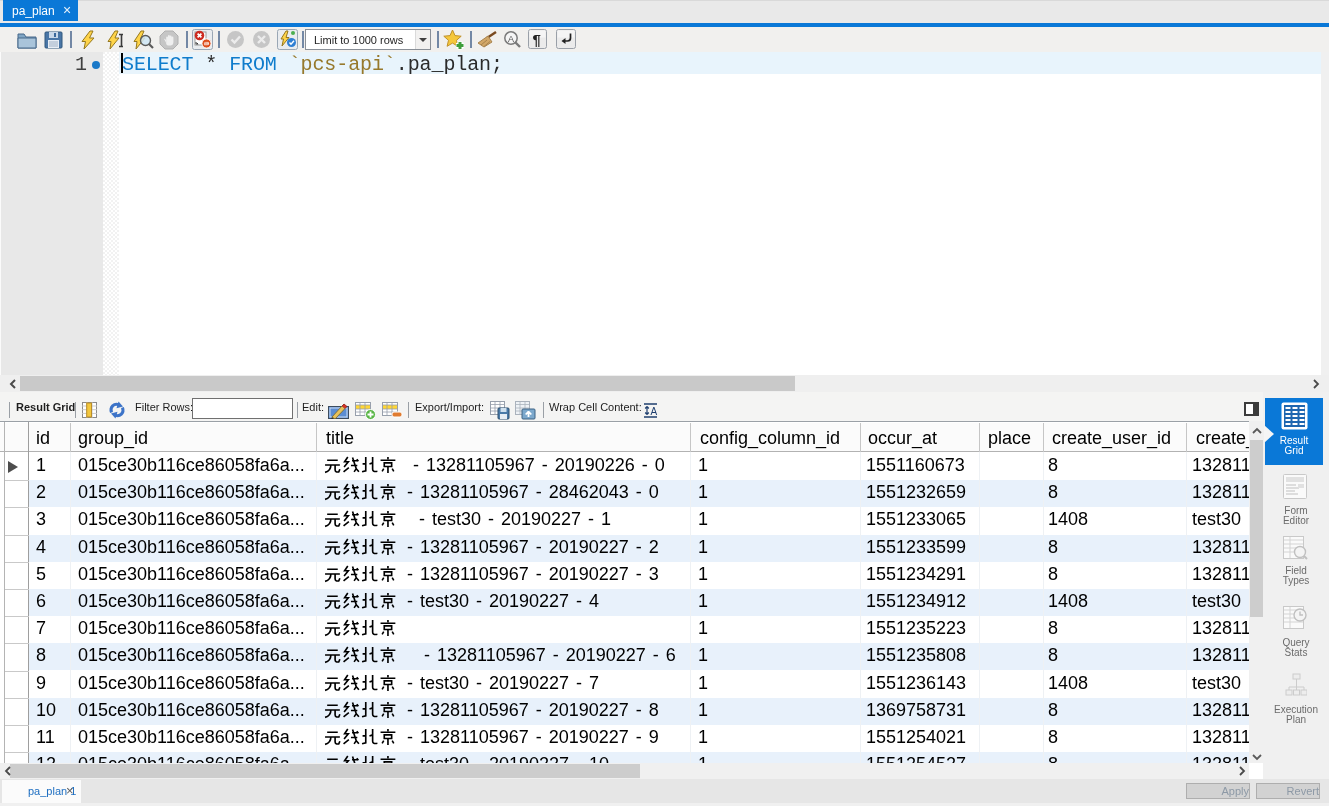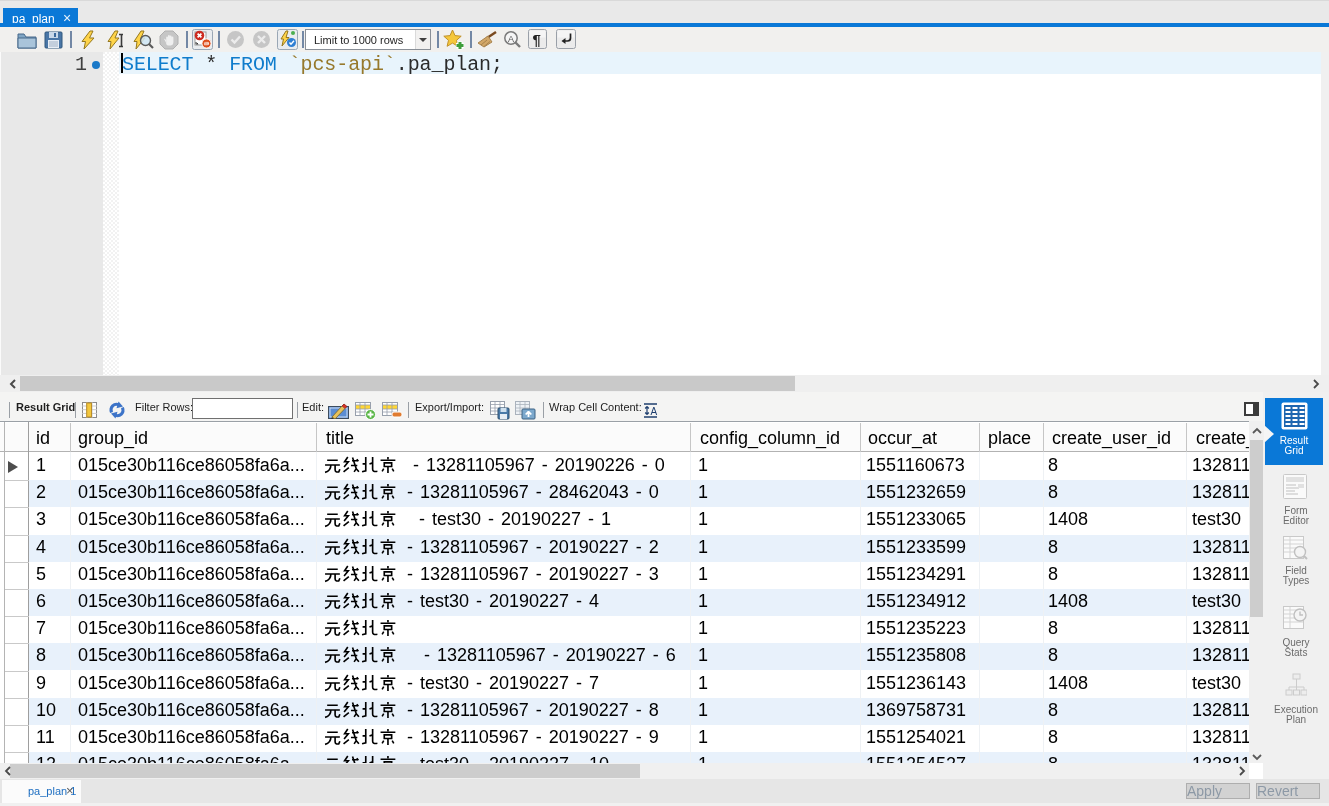--- a/index.html
+++ b/index.html
@@ -2,21 +2,21 @@
 <html><head>
 <meta charset="utf-8">
 <style>
 * { margin:0; padding:0; box-sizing:border-box; }
 html,body { width:1329px; height:806px; overflow:hidden; }
 body { font-family:"Liberation Sans", sans-serif; position:relative; background:#fff; }
 .abs { position:absolute; }
 
 
 #tabbar { left:0; top:0; width:1329px; height:23px; background:#e9e9e9; border-top:1px solid #d9d9d9; }
-#tab1 { left:3px; top:8px; width:75px; height:21px; background:#0a78d7; color:#fff; font-size:12px; }
+#tab1 { left:3px; top:0; width:75px; height:21px; background:#0a78d7; color:#fff; font-size:12px; }
 #tab1 span.t { position:absolute; left:9px; top:4px; }
 #tab1 span.x { position:absolute; left:60px; top:2px; font-size:14px; color:#e8f2fb; }
 #blueline { left:0; top:23px; width:1329px; height:4px; background:#0a78d7; }
 
 
 #toolbar { left:0; top:27px; width:1329px; height:25px; background:#f1f0ee; }
 .tsep { position:absolute; width:2px; height:17px; background:#7388a5; top:31px; }
 #limitbox { left:305px; top:29px; width:126px; height:21px; background:#fff; border:1px solid #898f97; font-size:11px; color:#1e1e1e; }
 #limitbox .lbl { position:absolute; left:8px; top:4px; }
 #limitbox .arr { position:absolute; right:0px; top:0px; width:15px; height:19px; background:#f2f1f0; border-left:1px solid #dadada; }
@@ -74,21 +74,21 @@
 .sb-lab { position:absolute; width:66px; text-align:center; font-size:10px; color:#6b6b6b; line-height:10px; }
 #paneltoggle { position:absolute; left:1244px; top:402px; width:15px; height:14px; border:2px solid #3c3c3c; background:#fff; }
 #paneltoggle i { position:absolute; right:0; top:0; width:4px; height:10px; background:#3c3c3c; }
 
 
 #bbar { left:0; top:779px; width:1329px; height:24px; background:#e6e6e6; }
 #btab { position:absolute; left:2px; top:1px; width:79px; height:23px; background:#fbfbfb; font-size:11px; }
 #btab .t { position:absolute; left:26px; top:5px; color:#1d6ec1; }
 #btab .x { position:absolute; left:64px; top:3px; color:#5a5a5a; font-size:13px; }
 #bfoot { left:0; top:803px; width:1329px; height:3px; background:#f0f0f0; }
-.btn { position:absolute; top:783px; width:64px; height:16px; background:#d2d2d2; border:1px solid #aeaeae; color:#8d99a6; font-size:14px; text-align:left; line-height:14px; }
+.btn { position:absolute; top:783px; width:64px; height:16px; background:#d2d2d2; border:1px solid #aeaeae; color:#8d99a6; font-size:11px; text-align:right; line-height:14px; }
 .icon { position:absolute; }
 </style>
 </head>
 <body>
 <div class="abs" id="tabbar"></div>
 <div class="abs" id="tab1">
     <span class="t">pa_plan</span>
     <span class="x">×</span>
   </div>
 <div class="abs" id="blueline"></div>

